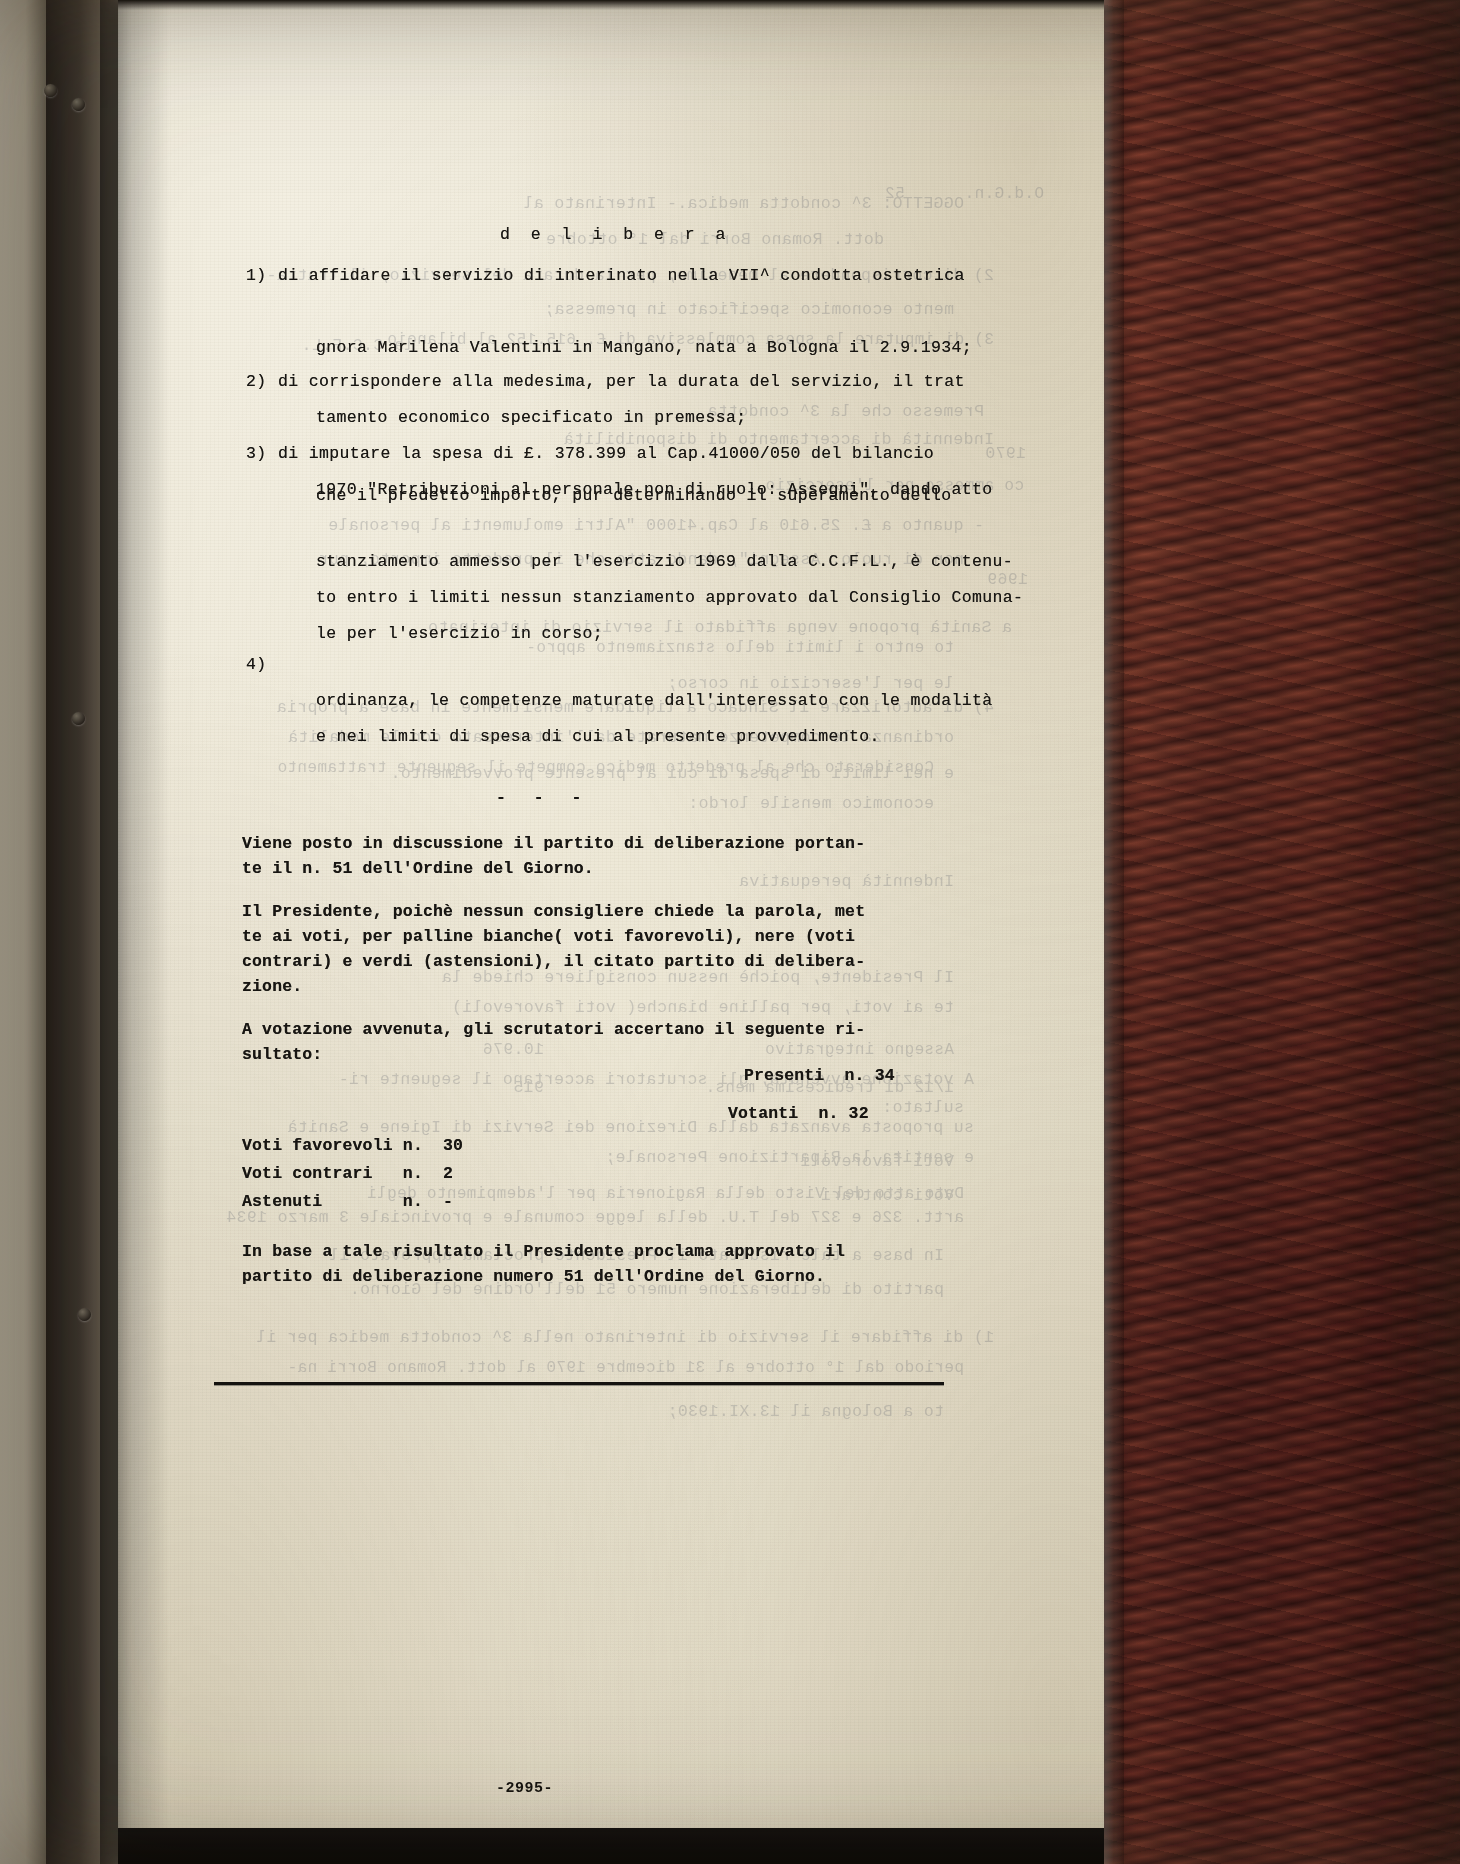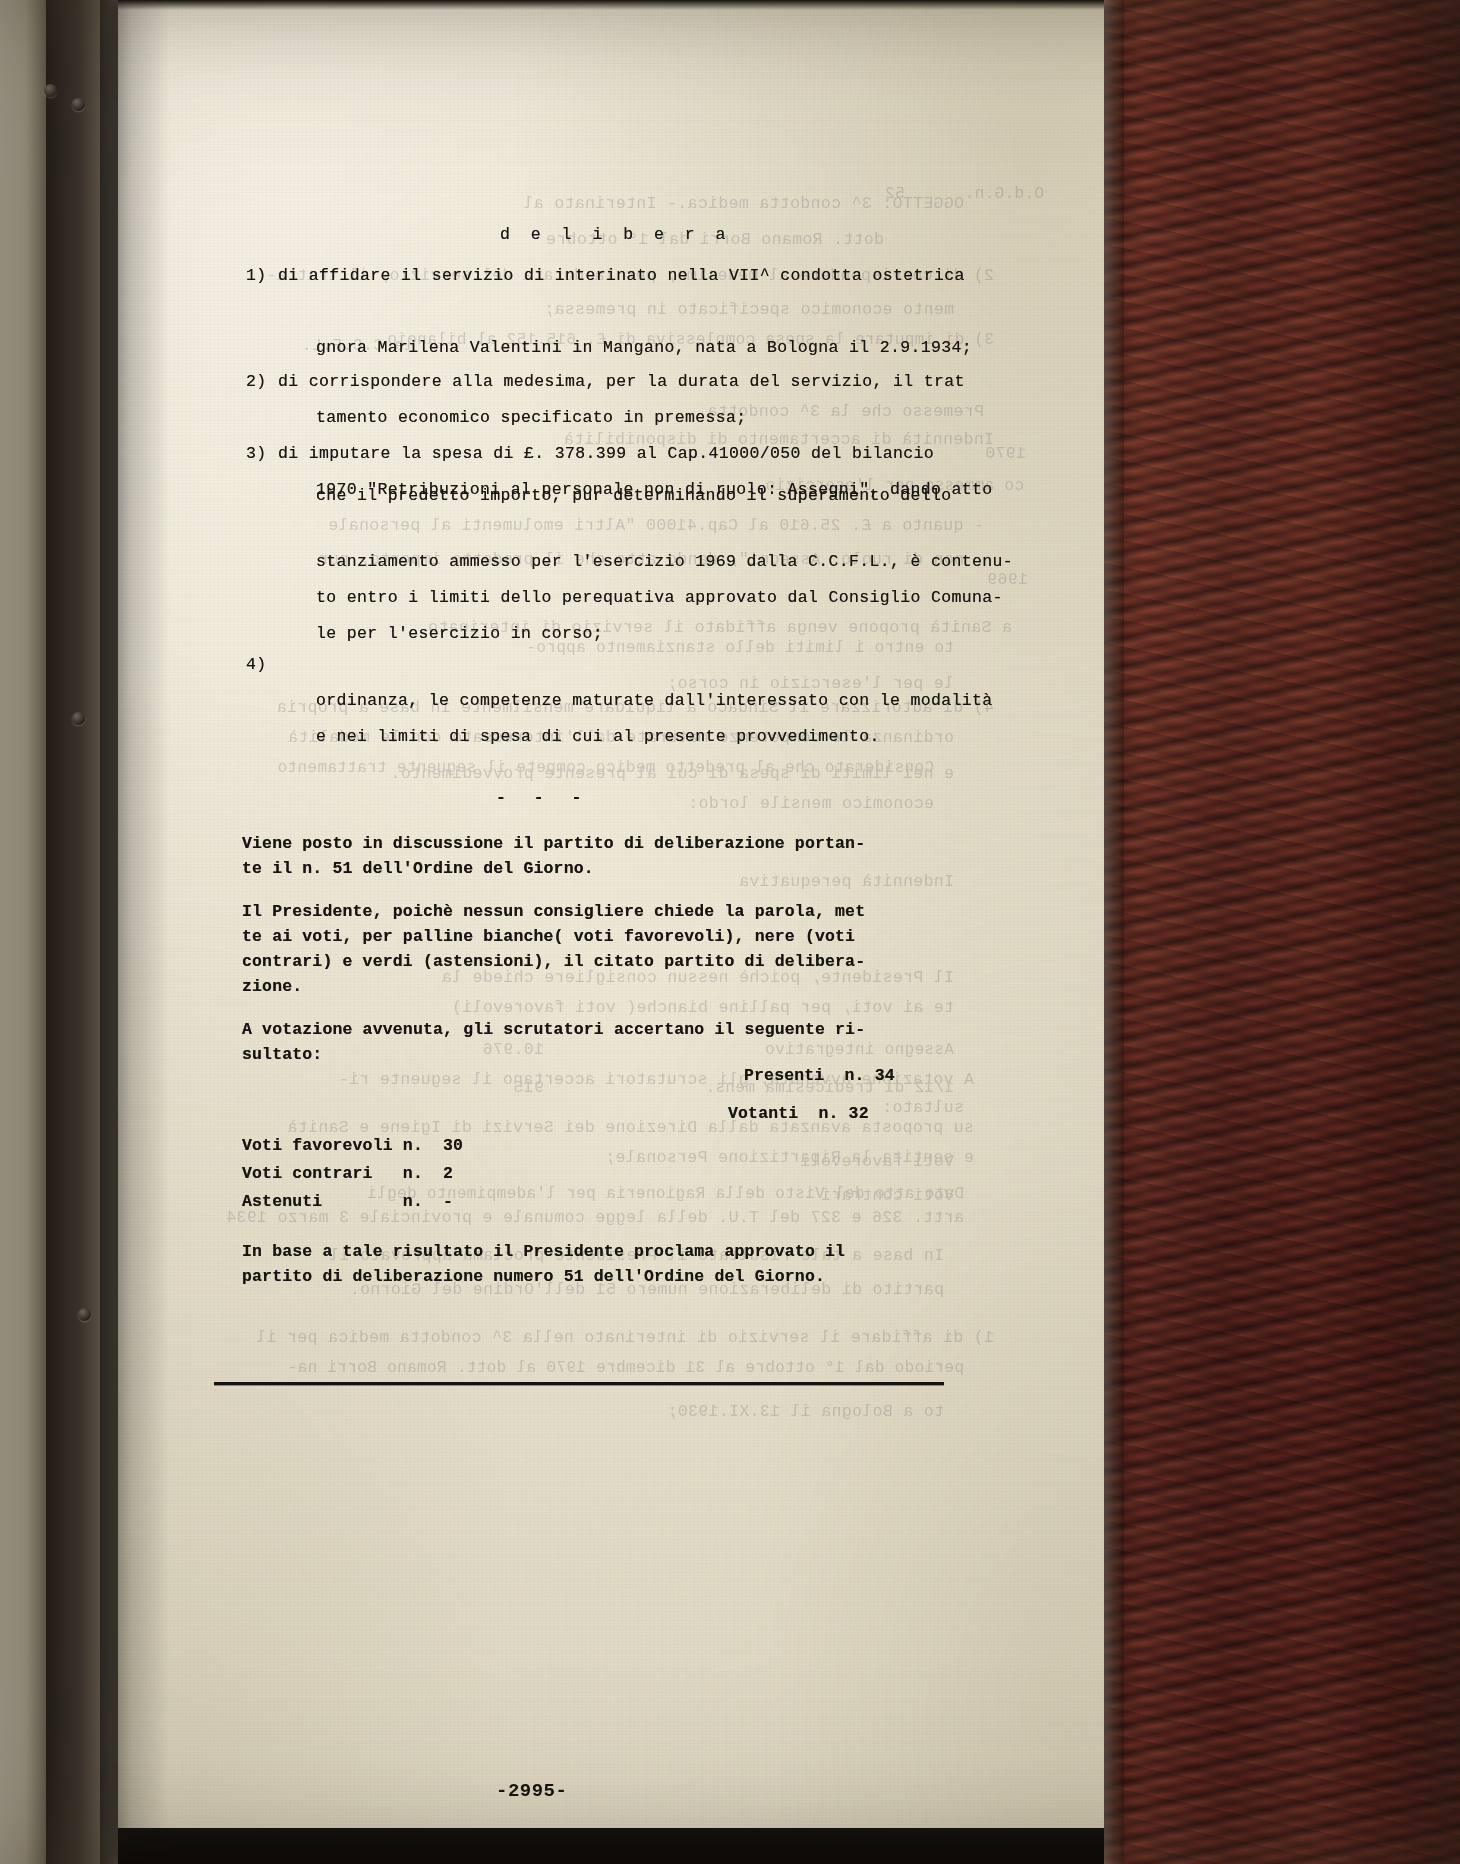--- a/index.html
+++ b/index.html
@@ -120,21 +120,21 @@
 
   .rule{
     position:absolute;
     height:3px;background:#14120f;
     box-shadow:0 1px 0 rgba(0,0,0,.35);
   }
 
   .pageno{
     position:absolute;
     font-family:"Liberation Mono","DejaVu Sans Mono",monospace;
-    font-size:19px;font-weight:bold;color:#15130f;
+    font-size:15px;font-weight:bold;color:#15130f;
     letter-spacing:.5px;
   }
 
   
   .bottom-band{
     position:absolute;left:118px;top:1828px;width:986px;height:36px;
     background:linear-gradient(180deg,#100e0c,#000);
   }
   .top-band{
     position:absolute;left:118px;top:0;width:986px;height:10px;
@@ -214,21 +214,21 @@
         <div class="ln" style="left: 160px; top: 268px;">di affidare il servizio di interinato nella VII^ condotta ostetrica</div>
         <div class="ln" style="left: 198px; top: 340px;">gnora Marilena Valentini in Mangano, nata a Bologna il 2.9.1934;</div>
         <div class="ln" style="left: 128px; top: 374px;">2)</div>
         <div class="ln" style="left: 160px; top: 374px;">di corrispondere alla medesima, per la durata del servizio, il trat</div>
         <div class="ln" style="left: 198px; top: 410px;">tamento economico specificato in premessa;</div>
         <div class="ln" style="left: 128px; top: 446px;">3)</div>
         <div class="ln" style="left: 160px; top: 446px;">di imputare la spesa di £. 378.399 al Cap.41000/050 del bilancio</div>
         <div class="ln" style="left: 198px; top: 482px;">1970 "Retribuzioni al personale non di ruolo: Assegni", dando atto</div>
         <div class="ln" style="left: 198px; top: 488px;">che il predetto importo, pur determinando il superamento dello</div>
         <div class="ln" style="left: 198px; top: 554px;">stanziamento ammesso per l'esercizio 1969 dalla C.C.F.L., è contenu-</div>
-        <div class="ln" style="left: 198px; top: 590px;">to entro i limiti dello perequativa approvato dal Consiglio Comuna-</div>
+        <div class="ln" style="left: 198px; top: 590px;">to entro i limiti nessun stanziamento approvato dal Consiglio Comuna-</div>
         <div class="ln" style="left: 198px; top: 626px;">le per l'esercizio in corso;</div>
         <div class="ln" style="left: 128px; top: 657px;">4)</div>
         <div class="ln" style="left: 198px; top: 693px;">ordinanza, le competenze maturate dall'interessato con le modalità</div>
         <div class="ln" style="left: 198px; top: 729px;">e nei limiti di spesa di cui al presente provvedimento.</div>
         <div class="ln dashes" style="left: 378px; top: 790px;">- - -</div>
         <div class="ln bold" style="left: 124px; top: 836px;">Viene posto in discussione il partito di deliberazione portan-</div>
         <div class="ln bold" style="left: 124px; top: 861px;">te il n. 51 dell'Ordine del Giorno.</div>
         <div class="ln bold" style="left: 124px; top: 904px;">Il Presidente, poichè nessun consigliere chiede la parola, met</div>
         <div class="ln bold" style="left: 124px; top: 929px;">te ai voti, per palline bianche( voti favorevoli), nere (voti</div>
         <div class="ln bold" style="left: 124px; top: 954px;">contrari) e verdi (astensioni), il citato partito di delibera-</div>

